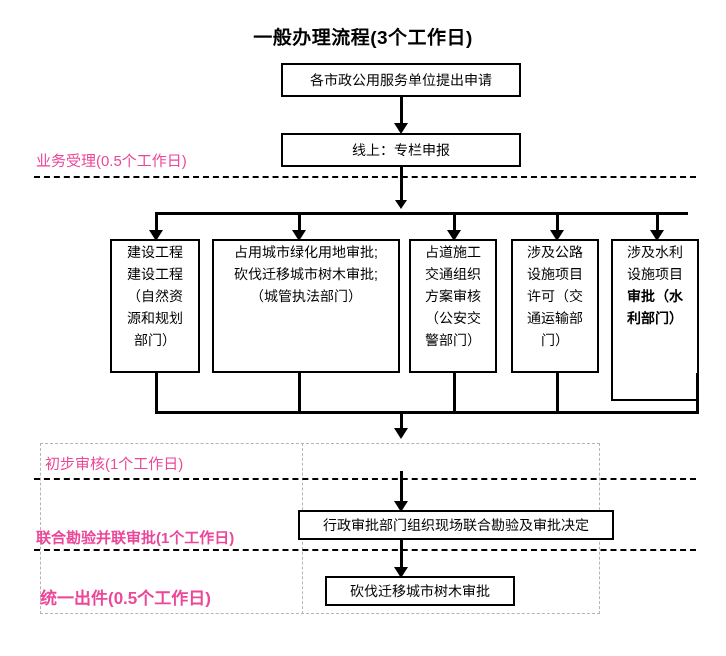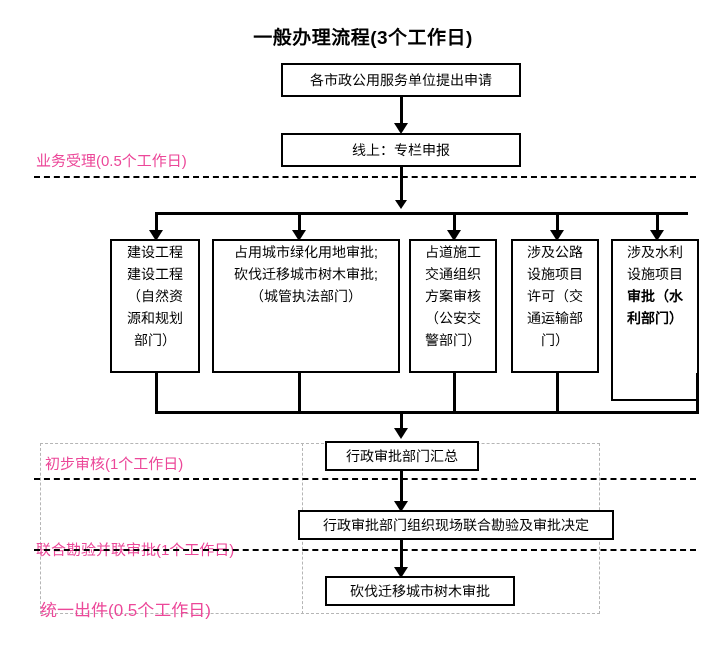--- a/index.html
+++ b/index.html
@@ -59,21 +59,21 @@
   .box-narrow { font-size: 14px; line-height: 22px; }
   .bold-part { font-weight: 700; }
 
   
   .stage-label {
     font-size: 15px;
     line-height: 18px;
     white-space: nowrap;
     color: #ec4899;
   }
-  .stage-label.bold { font-weight: 400; margin-top: 12px; }
+  .stage-label.bold { font-weight: 700; }
 
   
   .sep {
     height: 0;
     border-top: 2px dashed #000000;
   }
 
   
   .group-box {
     border: 1px dashed #b5b5b5;
@@ -197,23 +197,20 @@
   <div class="abs vline" style="left:453px; top:373px; height:38px;"></div>
   <div class="abs vline" style="left:556px; top:373px; height:38px;"></div>
   <div class="abs vline" style="left:696px; top:373px; height:38px;"></div>
   <div class="abs hline" style="left:155px; top:411px; width:544px;"></div>
   <div class="abs vline" style="left:400px; top:411px; height:19px;"></div>
   <div class="abs arrow-down" style="left:394px; top:428px;"></div>
 
   <div class="abs group-box" style="left:40px; top:443px; width:560px; height:171px;"></div>
   <div class="abs" style="left:302px; top:443px; width:0; height:171px; border-left:1px dashed #b5b5b5;"></div>
 
-  <div class="abs box" style="left:325px; top:441px; width:154px; height:30px;">
-    <span class="inner">行政审批部门汇总</span>
-  </div>
 
   <div class="abs stage-label" style="left:45px; top:455px;text-align:right;">初步审核(1个工作日)</div>
   <div class="abs sep" style="left:34px; top:478px; width:662px;"></div>
 
   <div class="abs vline" style="left:400px; top:471px; height:33px;"></div>
   <div class="abs arrow-down" style="left:394px; top:501px;"></div>
 
   <div class="abs box" style="left:298px; top:510px; width:316px; height:30px;">
     <span class="inner">行政审批部门组织现场联合勘验及审批决定</span>
   </div>

